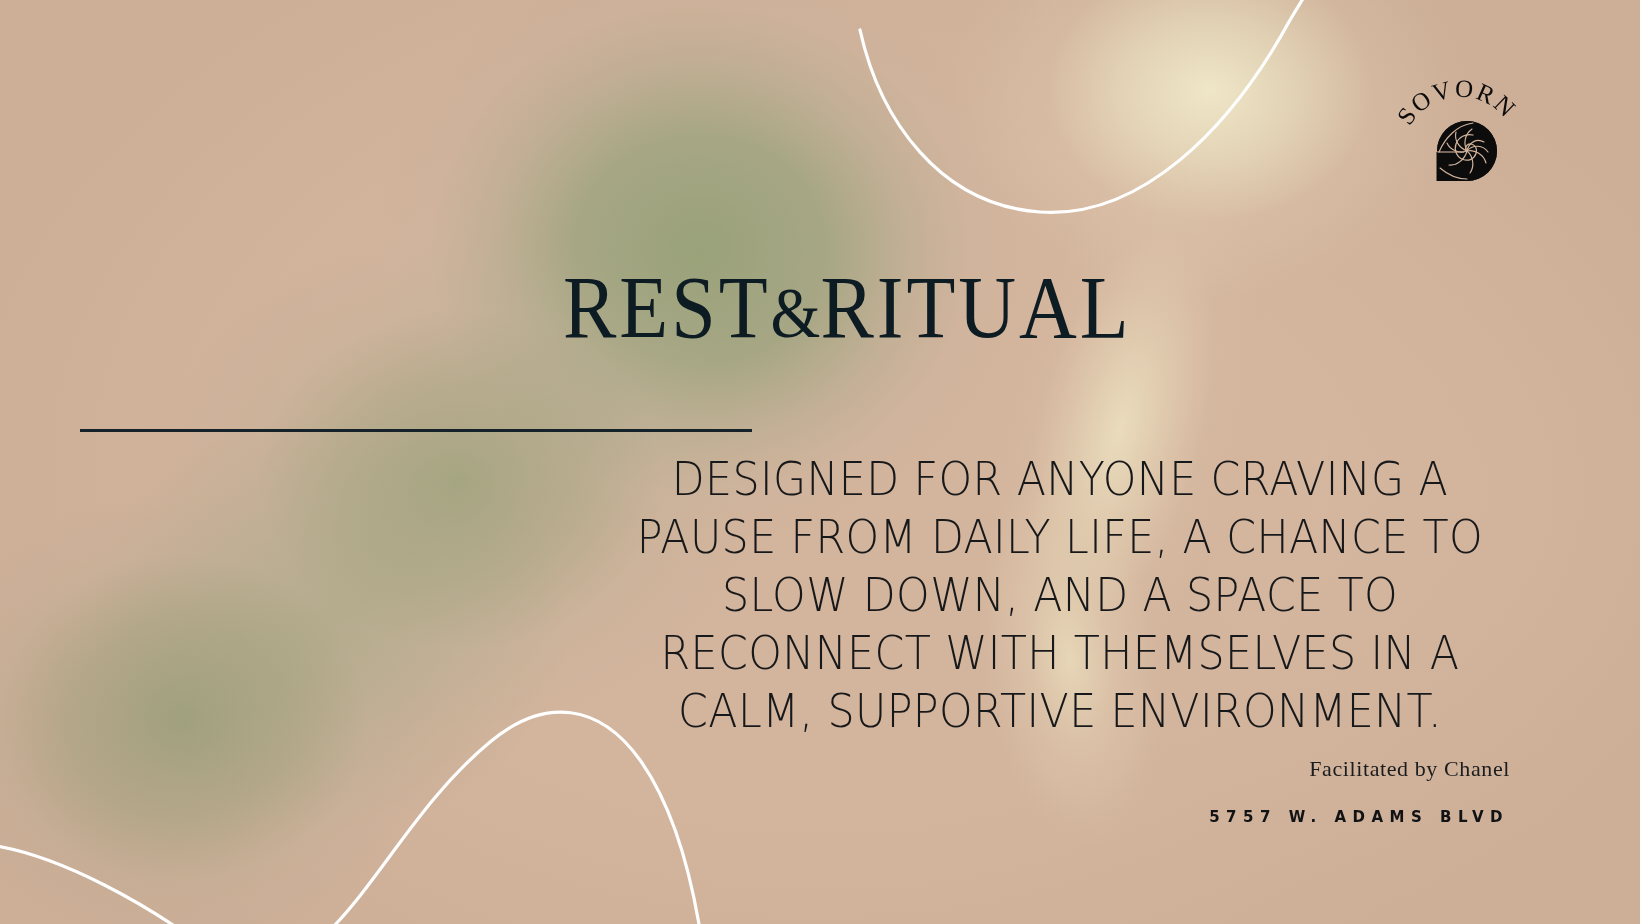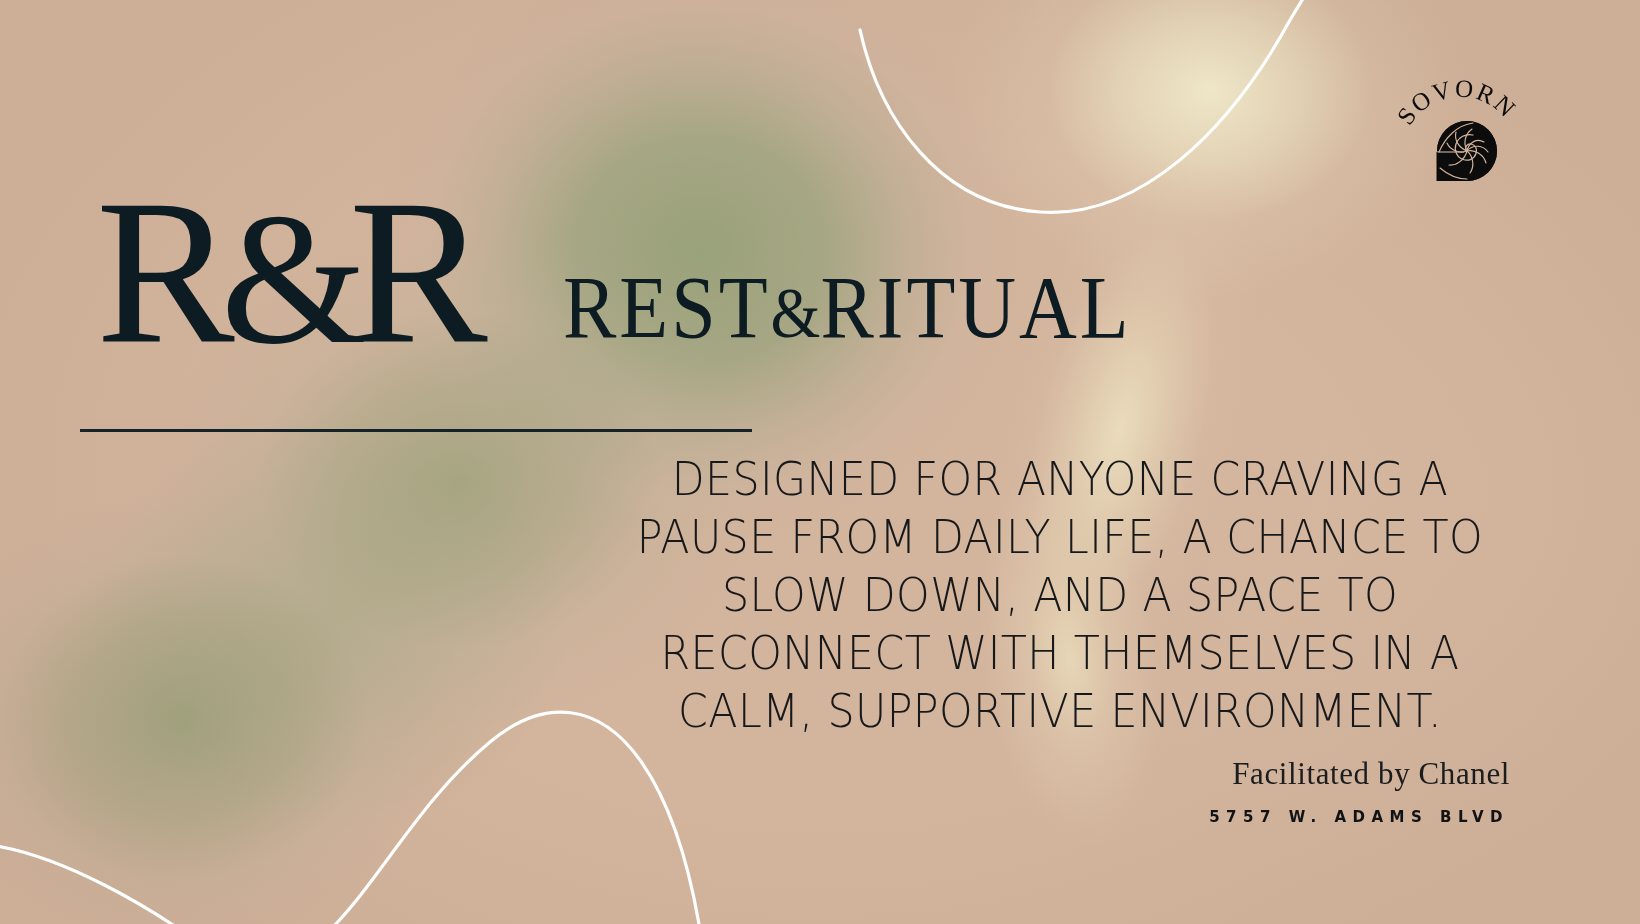--- a/index.html
+++ b/index.html
@@ -178,21 +178,21 @@
     transform-origin: center top;
   }
   .body-copy .ln { display: block; white-space: nowrap; }
 
   
   .facilitator {
     position: absolute;
     right: 130px;
     top: 756px;
     font-family: "Liberation Serif", "DejaVu Serif", serif;
-    font-size: 31px;
+    font-size: 22px;
     color: #1a1c1e;
     letter-spacing: 0.6px;
     white-space: nowrap;
   }
   .address {
     position: absolute;
     right: 131px;
     top: 808px;
     font-family: "DejaVu Sans", "Liberation Sans", sans-serif;
     font-size: 15px;
@@ -252,21 +252,20 @@
         <path d="M 45 90 C 52 96, 62 101, 72 101"></path>
       </g>
 
       <path d="M 71 73 C 69.5 69, 72 65.5, 76 66 C 80.5 66.6, 82.5 71, 81 75.5 C 79.2 81, 73.5 83.5, 68 81.5 C 61.8 79.2, 58.8 72.3, 61 66 C 63.4 59, 70.8 55.2, 78 57" fill="none" stroke="#d2b39c" stroke-width="1.25" stroke-linecap="round"></path>
 
       <path d="M 42 74 L 69 74" stroke="#d2b39c" stroke-width="1.1"></path>
       <path d="M 42 74 L 42 103" stroke="#0c0c0c" stroke-width="1"></path>
     </g>
   </svg>
 
-  <div class="rr-logotype"><span>R</span><span class="amp">&amp;</span><span>R</span></div>
 
   <div class="wordmark"><span>REST</span><span class="amp-small">&amp;</span><span>RITUAL</span></div>
 
   <div class="divider"></div>
 
   <div class="body-copy">
     <span class="ln">DESIGNED FOR ANYONE CRAVING A</span>
     <span class="ln">PAUSE FROM DAILY LIFE, A CHANCE TO</span>
     <span class="ln">SLOW DOWN, AND A SPACE TO</span>
     <span class="ln">RECONNECT WITH THEMSELVES IN A</span>

